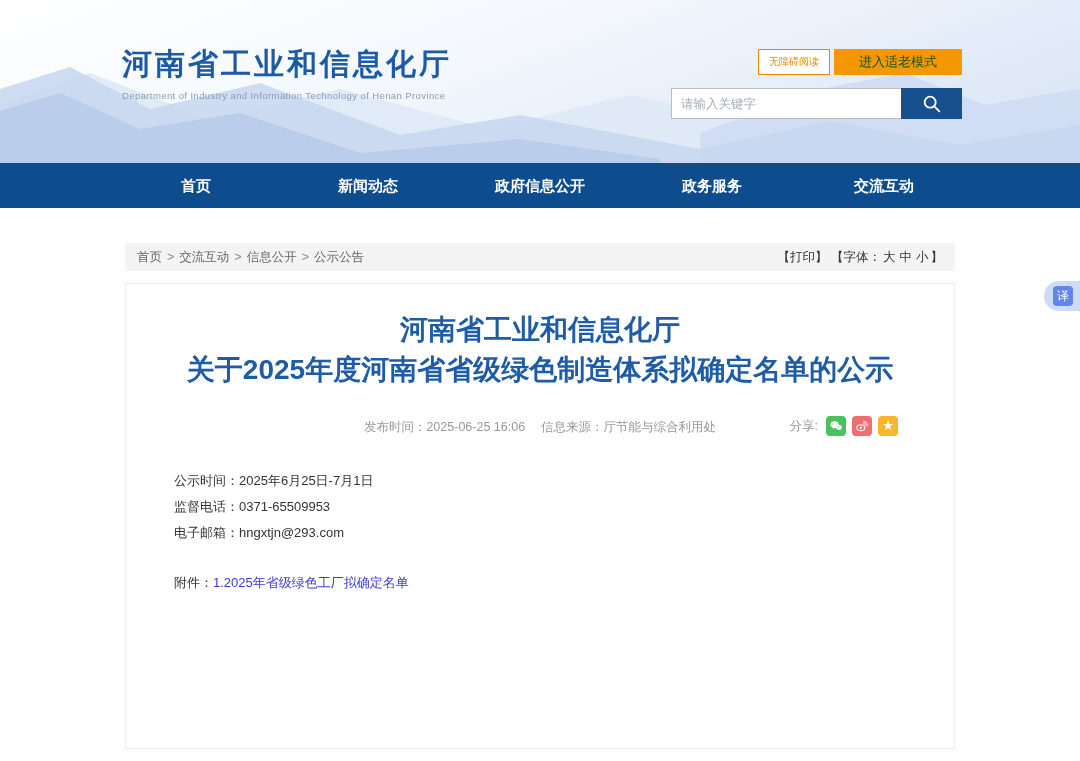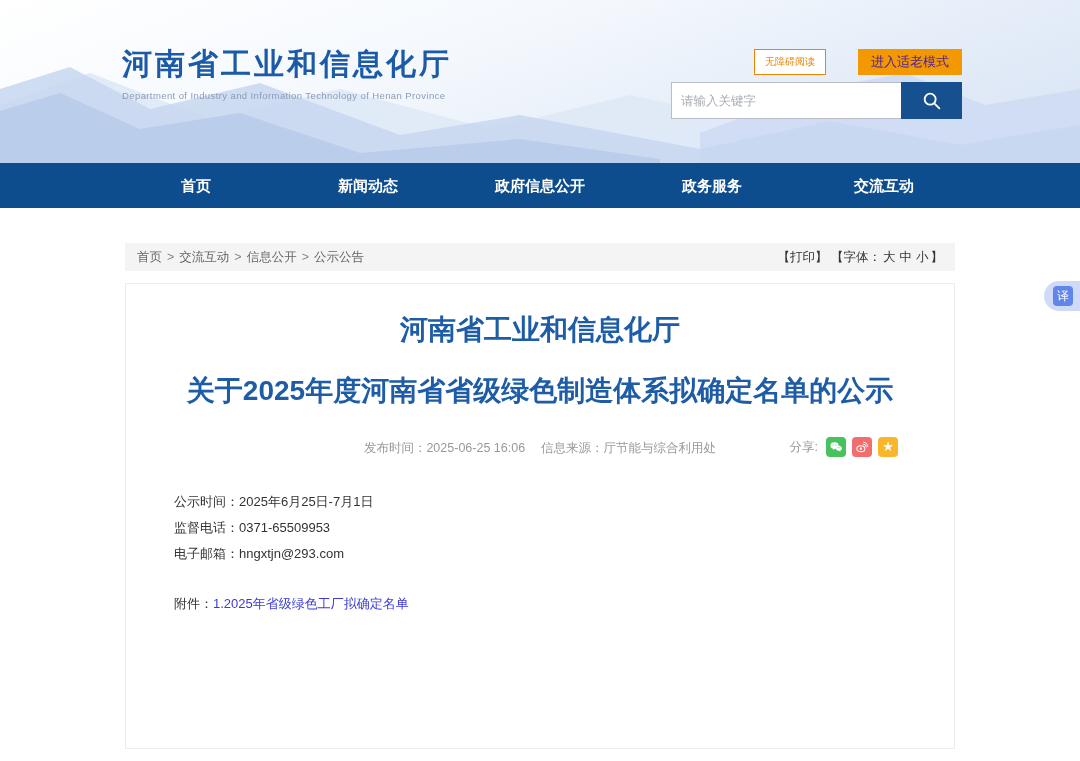--- a/index.html
+++ b/index.html
@@ -10,23 +10,23 @@
   .site-header { position: relative; width: 1080px; height: 163px; overflow: hidden;
     background: linear-gradient(160deg, #ffffff 0%, #f4f8fd 40%, #e3ecf8 72%, #d7e3f4 100%); }
   .mountains { position: absolute; left: 0; bottom: 0; width: 1080px; height: 130px; }
   .logo { position: absolute; left: 122px; top: 44px; }
   .logo-cn { font-size: 30px; font-weight: bold; color: #1b5aa6; letter-spacing: 3px; }
   .logo-en { margin-top: 5px; font-size: 9.5px; color: #8c9cb8; letter-spacing: 0.4px; }
   .header-right { position: absolute; right: 118px; top: 49px; width: 291px; }
   .header-btns { display: flex; justify-content: flex-end; gap: 4px; }
   .btn-access { background: #ffffff; border: 1px solid #f08300; color: #ef8200;
     font-size: 10px; padding: 3px 10px; cursor: pointer; }
-  .btn-elder { background: #f39800; border: 1px solid #f39800; color: #4c1d95;
-    font-size: 13px; padding: 3px 12px; cursor: pointer; margin-left: 28px; }
-  .searchbar { margin-top: 7px; display: flex; height: 37px; }
+  .btn-elder { background: #f39800; border: 1px solid #f39800; color: #14532d;
+    font-size: 13px; padding: 3px 24px; cursor: pointer; }
+  .searchbar { margin-top: 13px; display: flex; height: 31px; }
   .search-input { flex: 1; border: 1px solid #b9bec6; border-right: none; background: #fff;
     padding: 0 9px; font-size: 12.5px; color: #555; outline: none; }
   .search-input::placeholder { color: #a9adb5; }
   .search-btn { width: 61px; background: #16508f; border: none; cursor: pointer;
     display: flex; align-items: center; justify-content: center; }
 
   
   .main-nav { width: 1080px; height: 45px; background: #0e4d8d; display: flex; }
   .nav-inner { margin: 0 auto; width: 860px; display: flex; }
   .nav-item { flex: 1; text-align: center; line-height: 45px; color: #ffffff;
@@ -39,21 +39,21 @@
   .bc-left a { color: #666; text-decoration: none; cursor: pointer; }
   .bc-sep { margin: 0 5px; color: #888; }
   .bc-right { font-size: 12.5px; color: #333; }
   .bc-right .tool { cursor: pointer; }
   .font-size-opt { cursor: pointer; margin: 0 2px; }
 
   
   .card { width: 830px; margin: 12px auto 0; background: #ffffff; border: 1px solid #ececec;
     min-height: 466px; padding: 26px 22px 40px; position: relative; }
   .art-title { text-align: center; color: #1e5ca6; font-weight: bold; font-size: 28px; line-height: 40px; }
-  .art-title .t2 { display: block; margin-top: 21px; text-align: center; }
+  .art-title .t2 { display: block; margin-top: 0; text-align: center; }
   .meta-row { position: relative; margin-top: 26px; height: 22px; }
   .meta-center { text-align: center; font-size: 12.5px; color: #999; line-height: 22px; }
   .meta-center b { font-weight: normal; color: #999; }
   .share-box { position: absolute; right: 34px; top: 0; display: flex; align-items: center; gap: 6px; }
   .share-label { font-size: 12.5px; color: #999; margin-right: 2px; }
   .share-icon { width: 20px; height: 20px; border-radius: 4px; display: flex;
     align-items: center; justify-content: center; cursor: pointer; }
   .share-wechat { background: #49c25d; }
   .share-weibo { background: #f26d6d; }
   .share-star { background: #f8b62d; color: #fff; font-size: 13px; line-height: 20px; }

